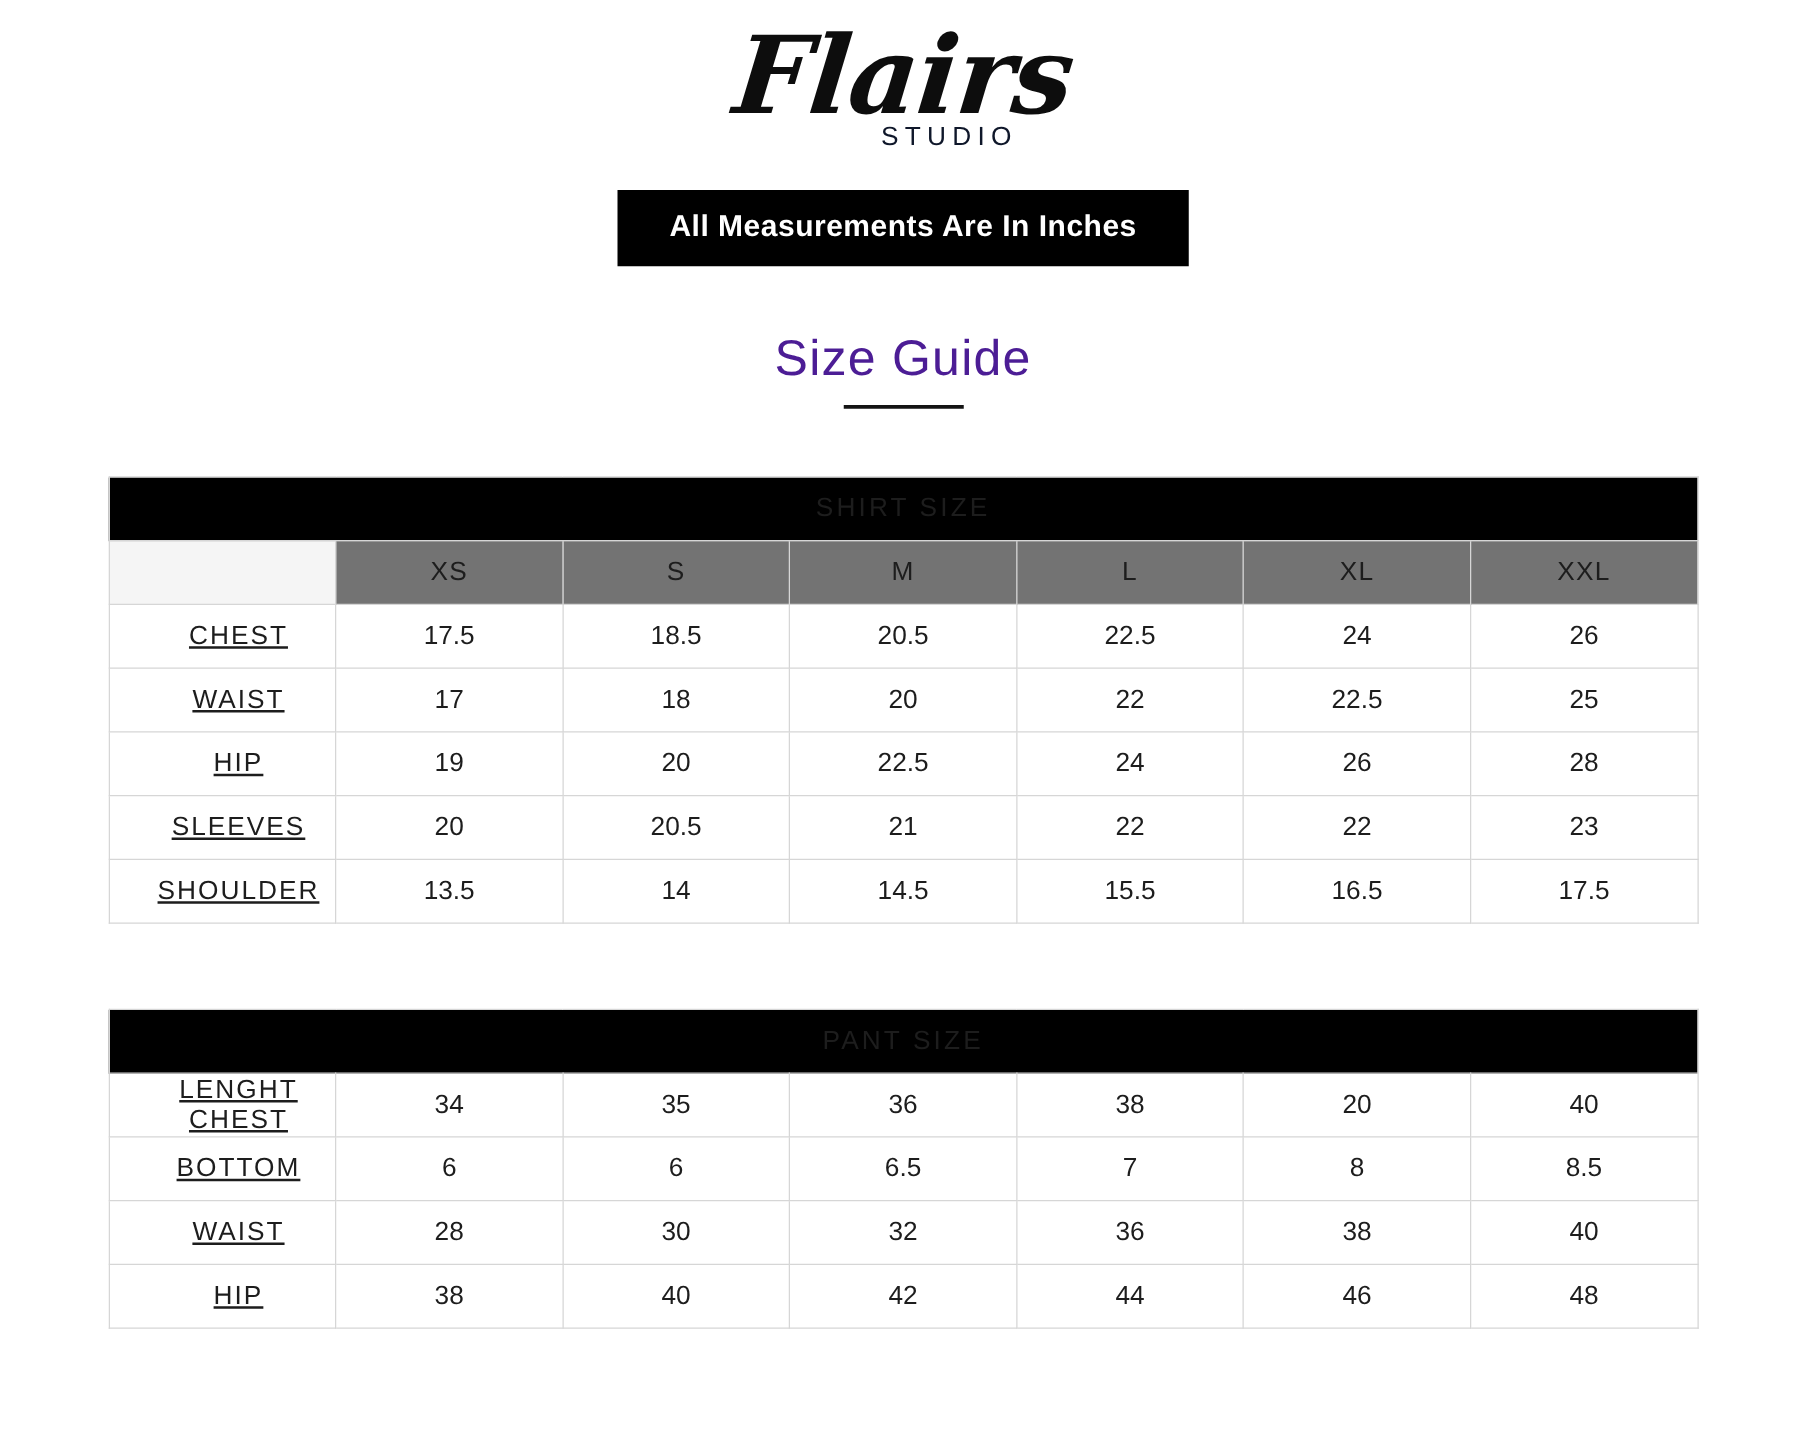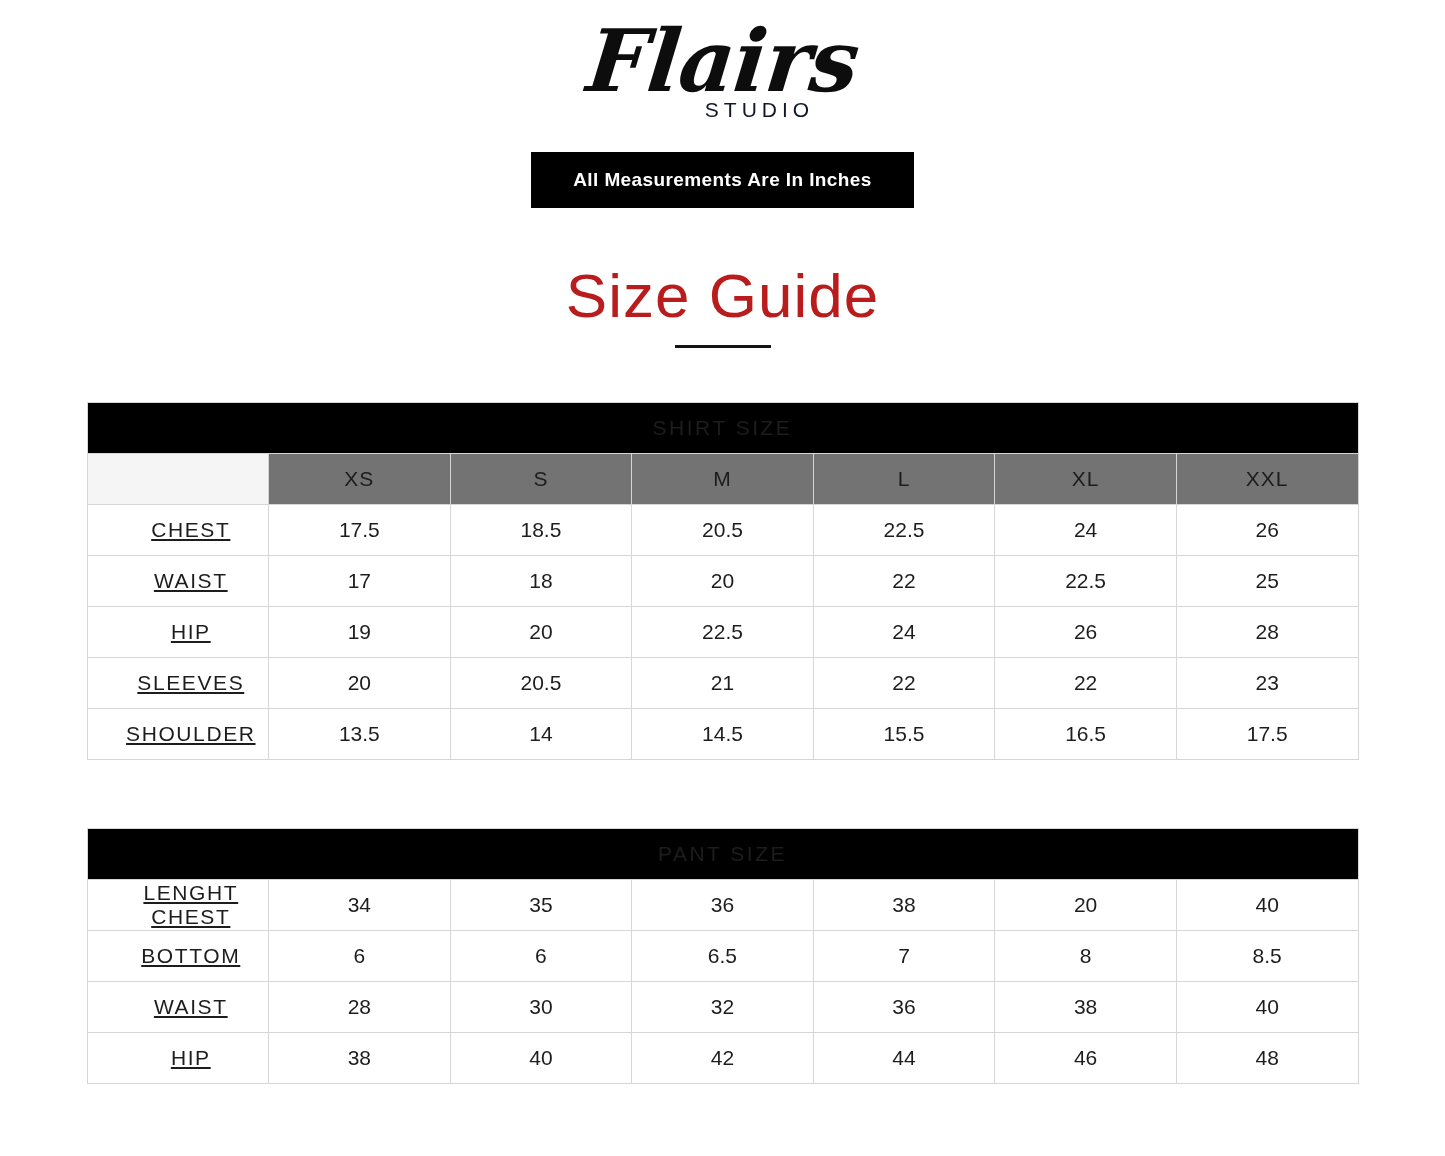--- a/index.html
+++ b/index.html
@@ -49,38 +49,38 @@
 
   
   .banner-wrap {
     text-align: center;
     margin-top: 30px;
   }
   .banner {
     display: inline-block;
     background: #000000;
     color: #ffffff;
-    font-size: 19px;
+    font-size: 24px;
     font-weight: bold;
     letter-spacing: 0.4px;
     padding: 18px 42px 19px 42px;
     line-height: 1;
   }
 
   
   .title-wrap {
     text-align: center;
     margin-top: 52px;
   }
   .title {
     display: inline-block;
-    font-size: 62px;
+    font-size: 40px;
     font-weight: 400;
     letter-spacing: 1px;
-    color: #b91c1c;
+    color: #4c1d95;
     position: relative;
     padding-bottom: 12px;
   }
   .title-underline {
     width: 96px;
     height: 3px;
     background: #141414;
     margin: 0 auto;
     margin-top: 2px;
   }

